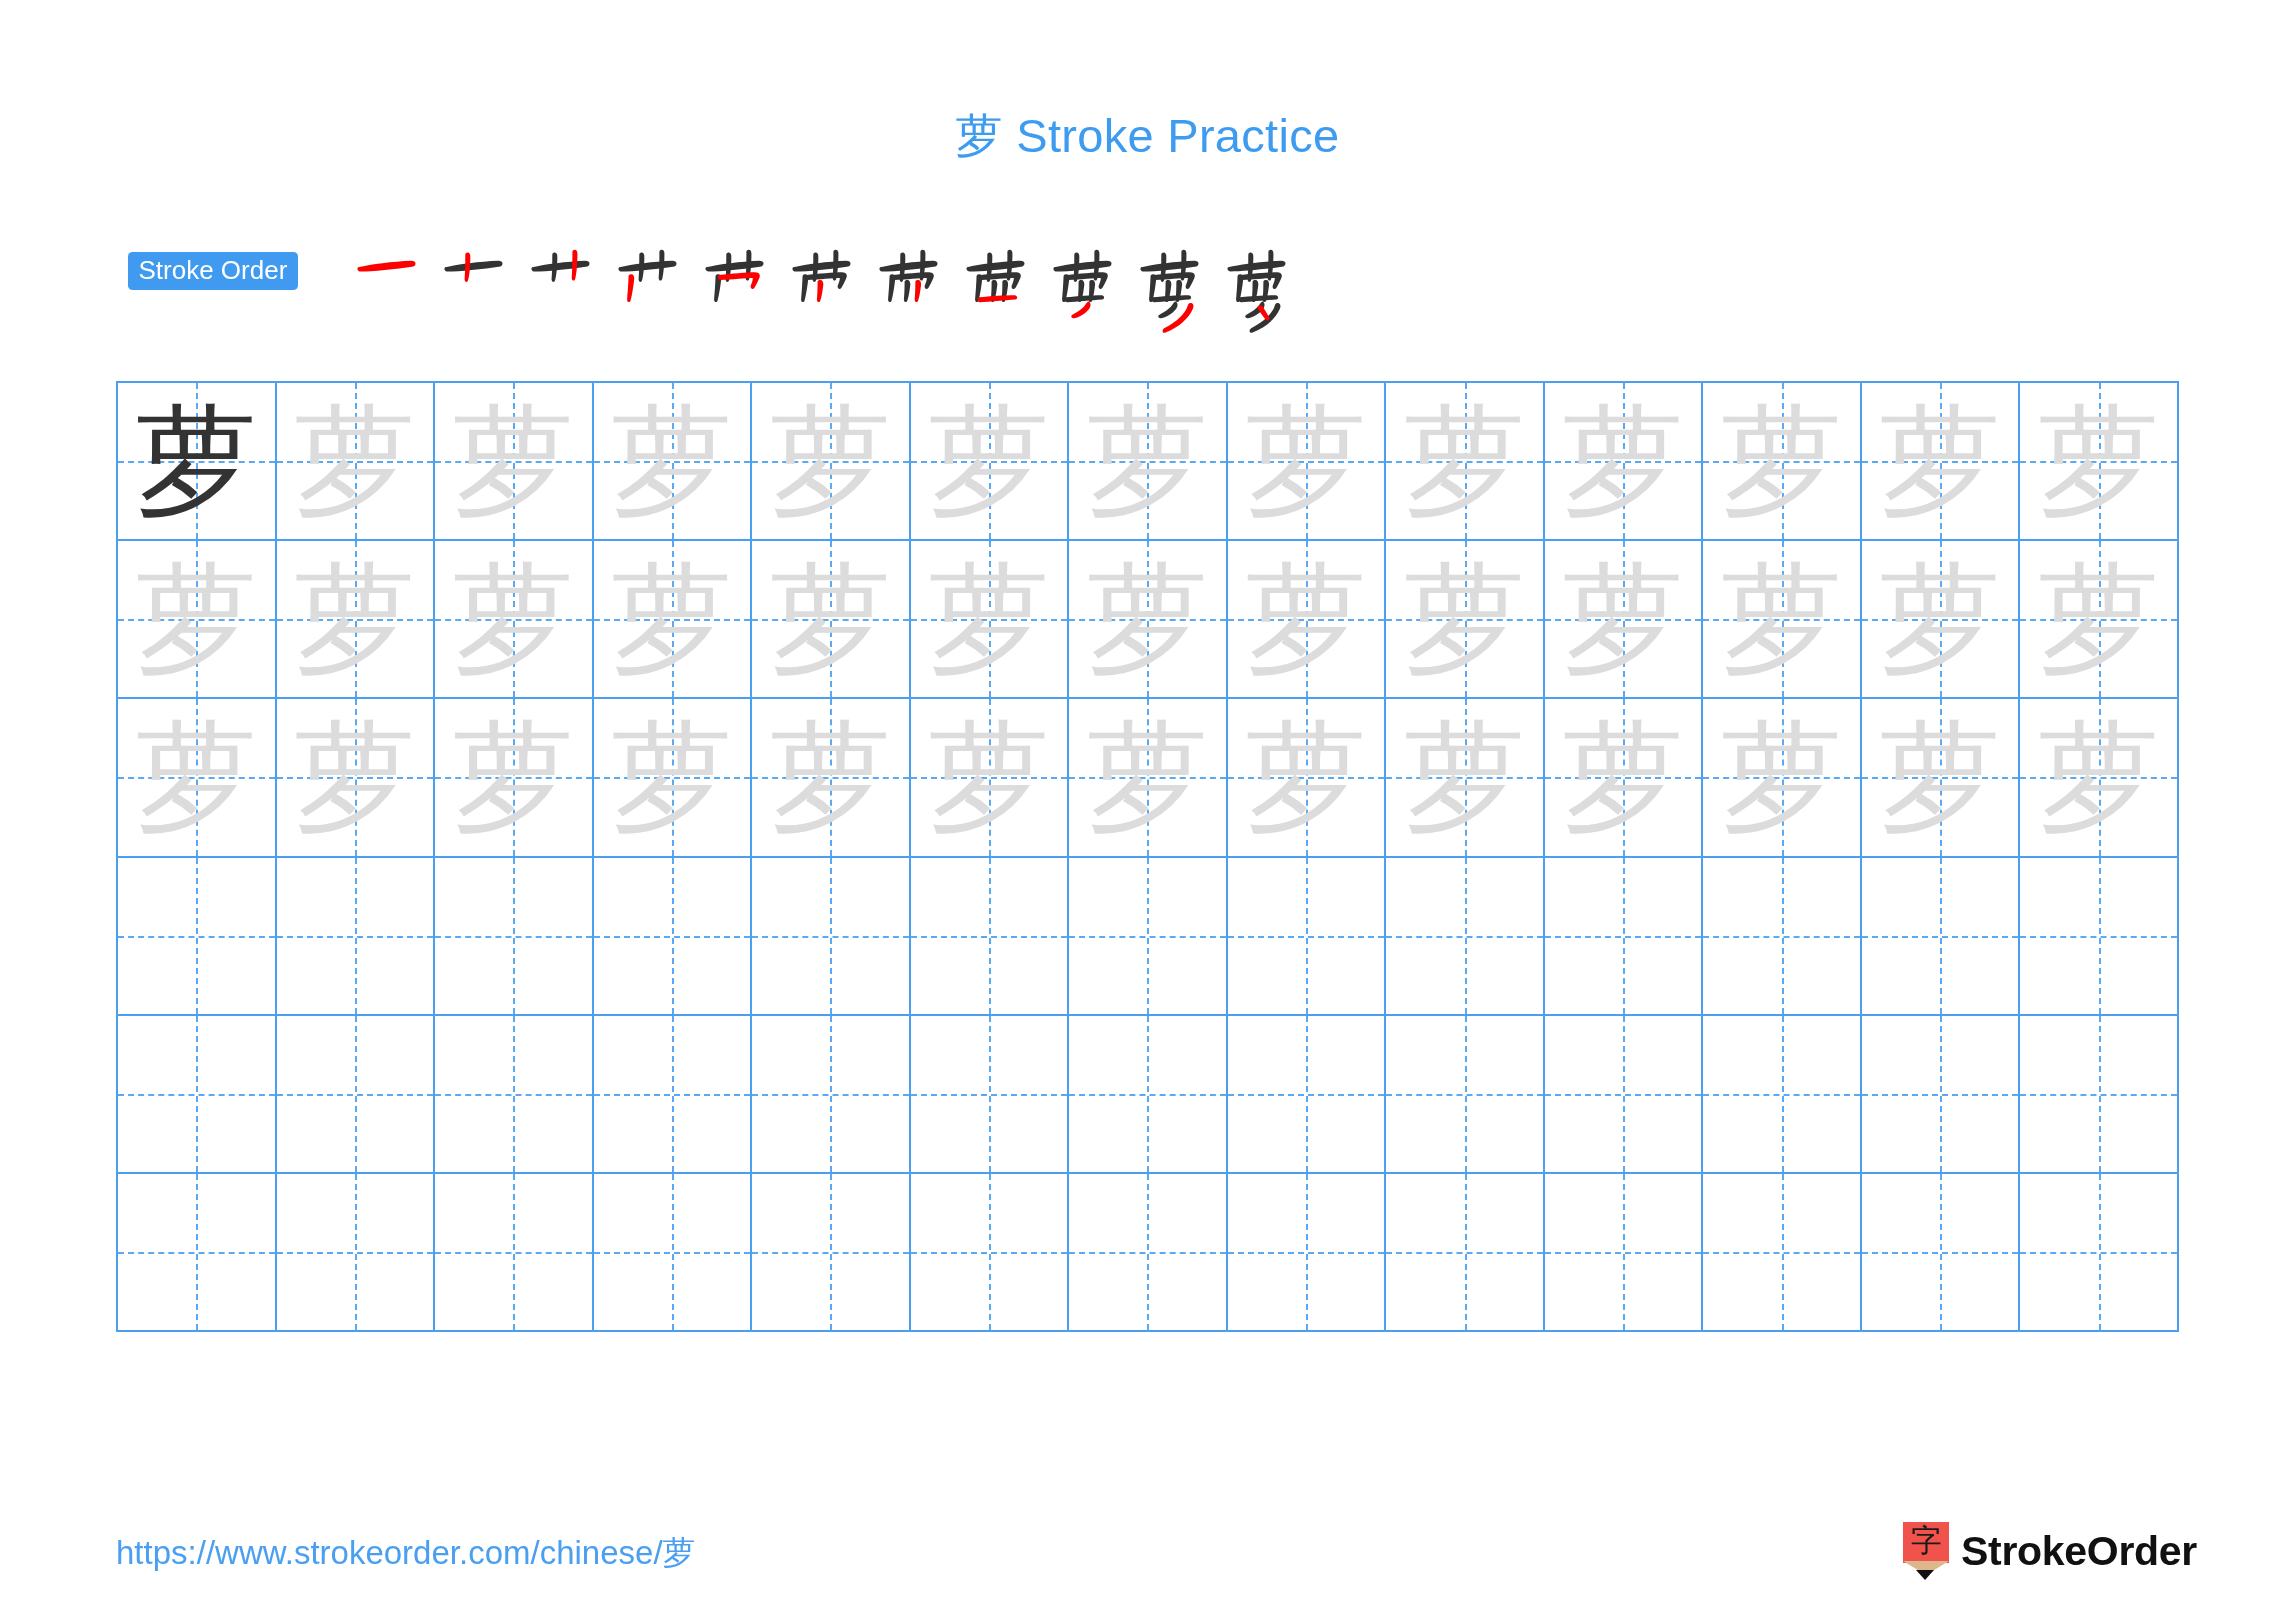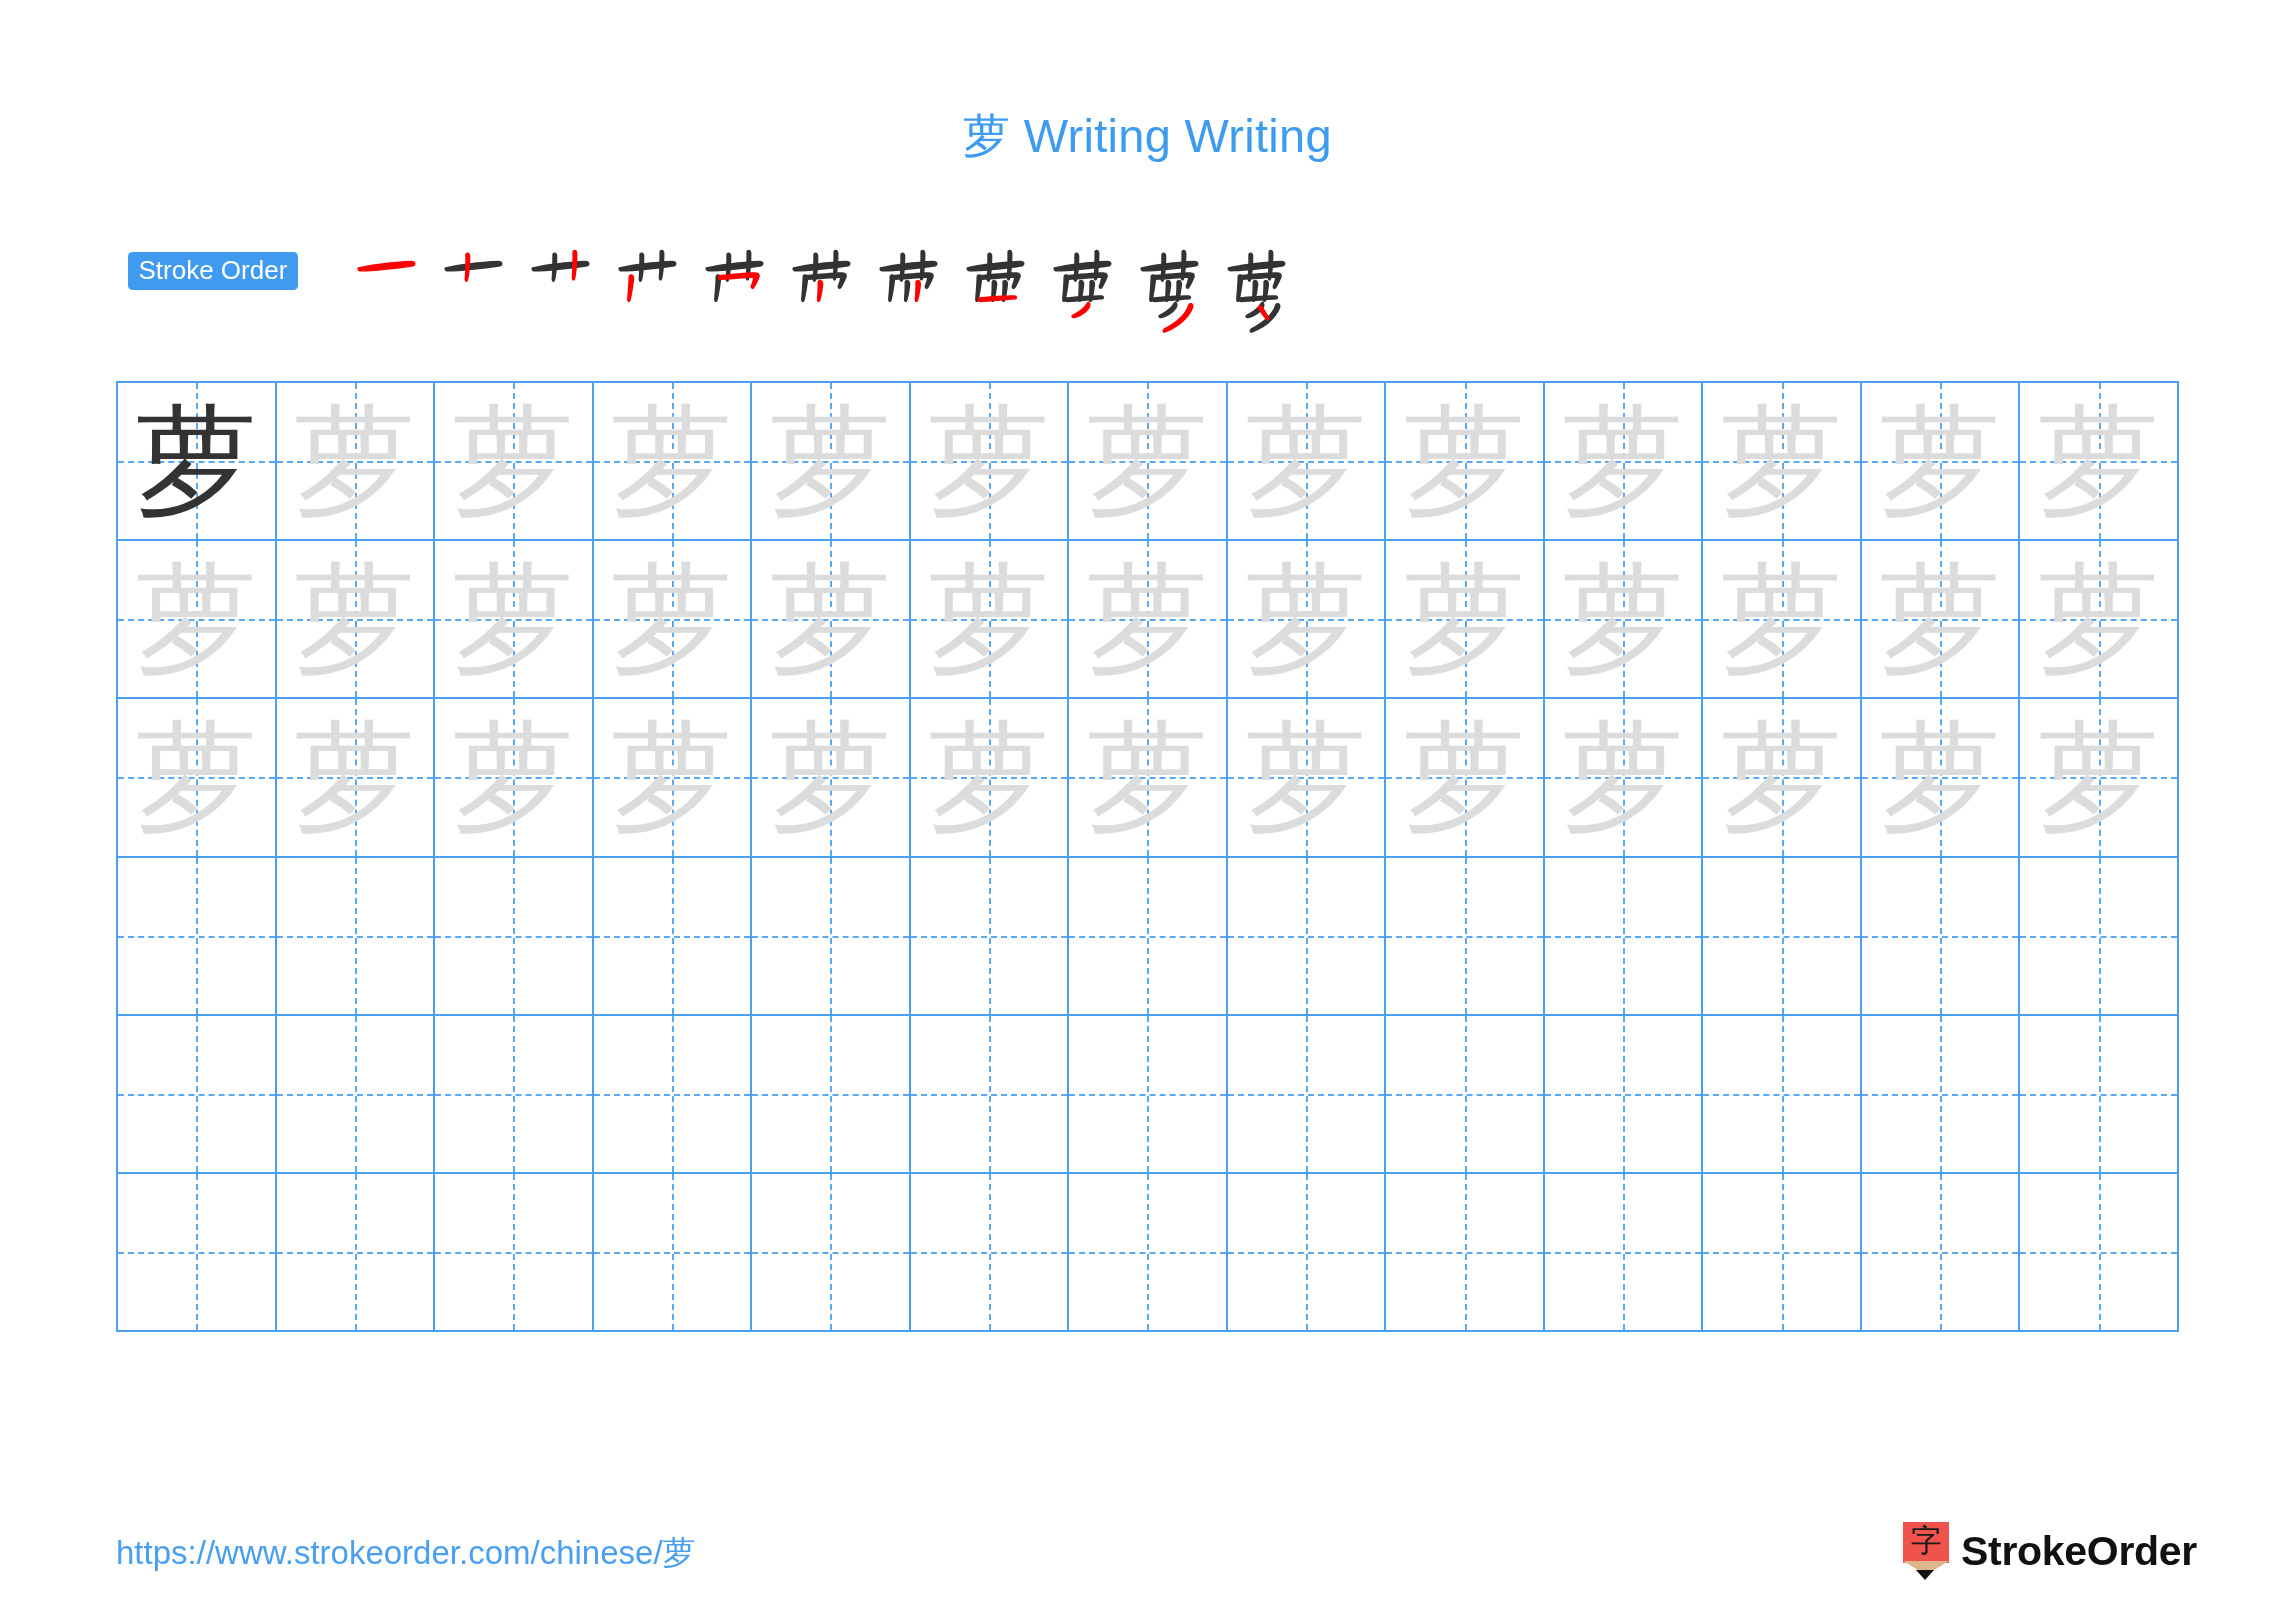--- a/index.html
+++ b/index.html
@@ -207,21 +207,21 @@
     font-weight: bold;
     color: #111111;
     letter-spacing: -0.3px;
     white-space: nowrap;
   }
 </style>
 </head>
 <body>
 
 <div id="page-title">
-  <span class="title-char">萝</span><span> Writing Writing</span>
+  <span class="title-char">萝</span><span> Stroke Practice</span>
 </div>
 
 <div id="stroke-order-row">
 
   <div id="stroke-order-badge">Stroke Order</div>
 
   <div id="stroke-sequence">
 
     <div class="stroke-step">
       <svg viewBox="0 0 110 110">

